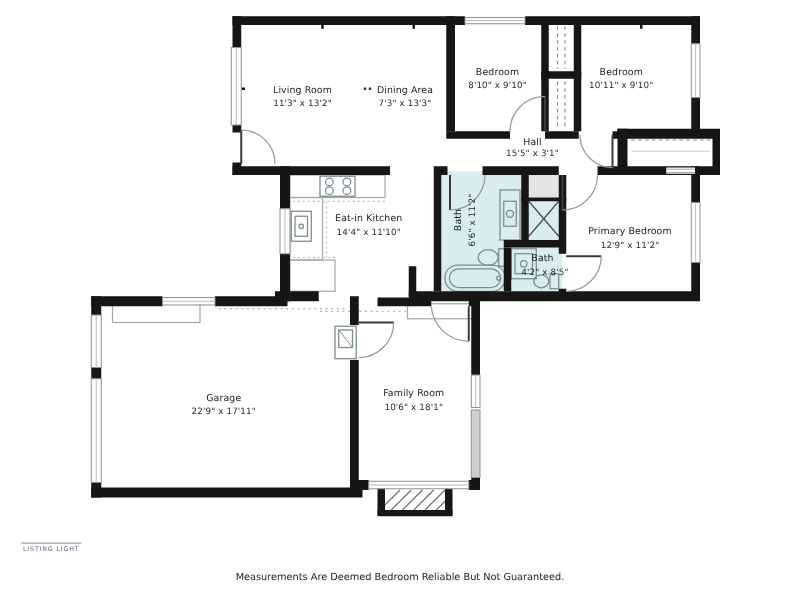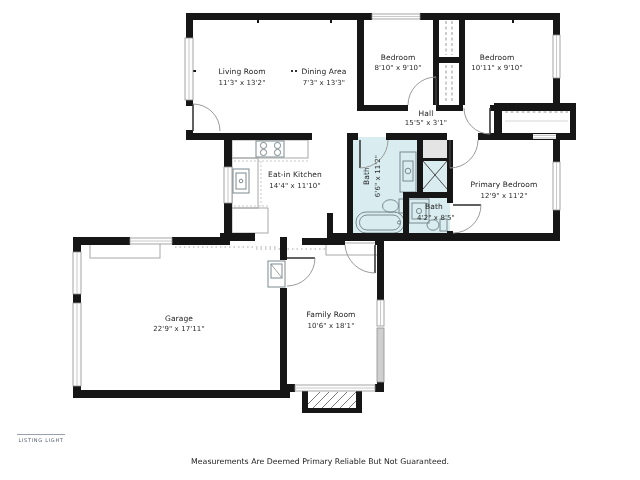--- a/index.html
+++ b/index.html
@@ -269,15 +269,15 @@
     <text class="room-name" x="504" y="187">Primary Bedroom</text>
     <text class="room-dims" x="504" y="198">12'9" x 11'2"</text>
     <text class="room-name" x="179" y="321">Garage</text>
     <text class="room-dims" x="179" y="331">22'9" x 17'11"</text>
     <text class="room-name" x="331" y="317">Family Room</text>
     <text class="room-dims" x="331" y="328">10'6" x 18'1"</text>
   </g>
 </svg>
 
 <div id="brand">LISTING LIGHT</div>
-<div id="disclaimer">Measurements Are Deemed Primary Reliable But Not Guaranteed.</div>
+<div id="disclaimer">Measurements Are Deemed Bedroom Reliable But Not Guaranteed.</div>
 
 </div>
 
 </body></html>

